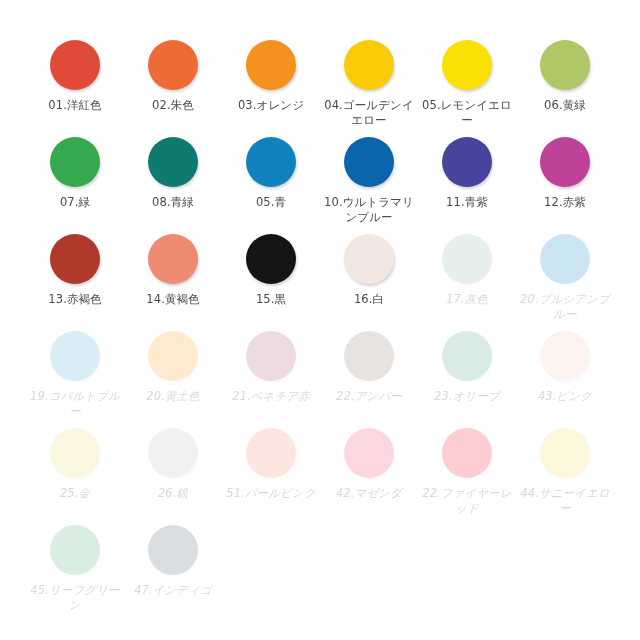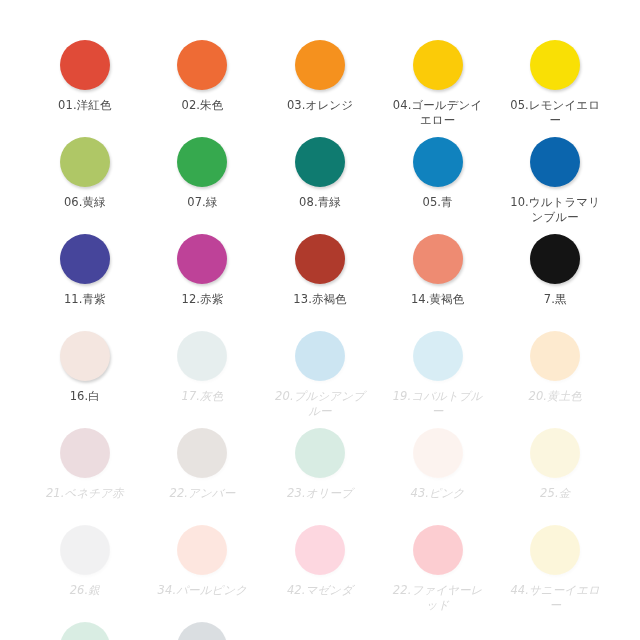--- a/index.html
+++ b/index.html
@@ -13,21 +13,21 @@
     font-family: "DejaVu Sans", "Liberation Sans", sans-serif;
     overflow: hidden;
   }
 
   #palette-grid {
     box-sizing: border-box;
     width: 640px;
     height: 640px;
     padding: 40px 26px 0 26px;
     display: grid;
-    grid-template-columns: repeat(5, 1fr);
+    grid-template-columns: repeat(6, 1fr);
     grid-auto-rows: 97px;
     column-gap: 0px;
     row-gap: 0px;
     align-content: start;
   }
 
   .swatch-cell {
     display: flex;
     flex-direction: column;
     align-items: center;
@@ -118,21 +118,21 @@
     <div class="swatch-cell">
       <div class="swatch-dot" style="background: rgb(175, 58, 44);"></div>
       <div class="swatch-label">13.赤褐色</div>
     </div>
     <div class="swatch-cell">
       <div class="swatch-dot" style="background: rgb(238, 139, 114);"></div>
       <div class="swatch-label">14.黄褐色</div>
     </div>
     <div class="swatch-cell">
       <div class="swatch-dot" style="background: rgb(20, 20, 20);"></div>
-      <div class="swatch-label">7.黒</div>
+      <div class="swatch-label">15.黒</div>
     </div>
     <div class="swatch-cell">
       <div class="swatch-dot" style="background: rgb(244, 230, 224);"></div>
       <div class="swatch-label">16.白</div>
     </div>
     <div class="swatch-cell faded">
       <div class="swatch-dot" style="background: rgb(185, 207, 208);"></div>
       <div class="swatch-label">17.灰色</div>
     </div>
     <div class="swatch-cell faded">
@@ -166,34 +166,35 @@
     <div class="swatch-cell faded">
       <div class="swatch-dot" style="background: rgb(246, 229, 162);"></div>
       <div class="swatch-label">25.金</div>
     </div>
     <div class="swatch-cell faded">
       <div class="swatch-dot" style="background: rgb(217, 217, 220);"></div>
       <div class="swatch-label">26.銀</div>
     </div>
     <div class="swatch-cell faded">
       <div class="swatch-dot" style="background: rgb(251, 184, 162);"></div>
-      <div class="swatch-label">34.パールピンク</div>
+      <div class="swatch-label">51.パールピンク</div>
     </div>
     <div class="swatch-cell faded">
       <div class="swatch-dot" style="background: rgb(250, 139, 166);"></div>
       <div class="swatch-label">42.マゼンダ</div>
     </div>
     <div class="swatch-cell faded">
       <div class="swatch-dot" style="background: rgb(249, 112, 124);"></div>
       <div class="swatch-label">22.ファイヤーレッド</div>
     </div>
     <div class="swatch-cell faded">
       <div class="swatch-dot" style="background: rgb(247, 229, 149);"></div>
       <div class="swatch-label">44.サニーイエロー</div>
     </div>
     <div class="swatch-cell faded">
       <div class="swatch-dot" style="background: rgb(147, 205, 175);"></div>
+      <div class="swatch-label">45.リーフグリーン</div>
     </div>
     <div class="swatch-cell faded">
       <div class="swatch-dot" style="background: rgb(150, 160, 170);"></div>
       <div class="swatch-label">47.インディゴ</div>
     </div>
   </div>
 
 </body></html>

